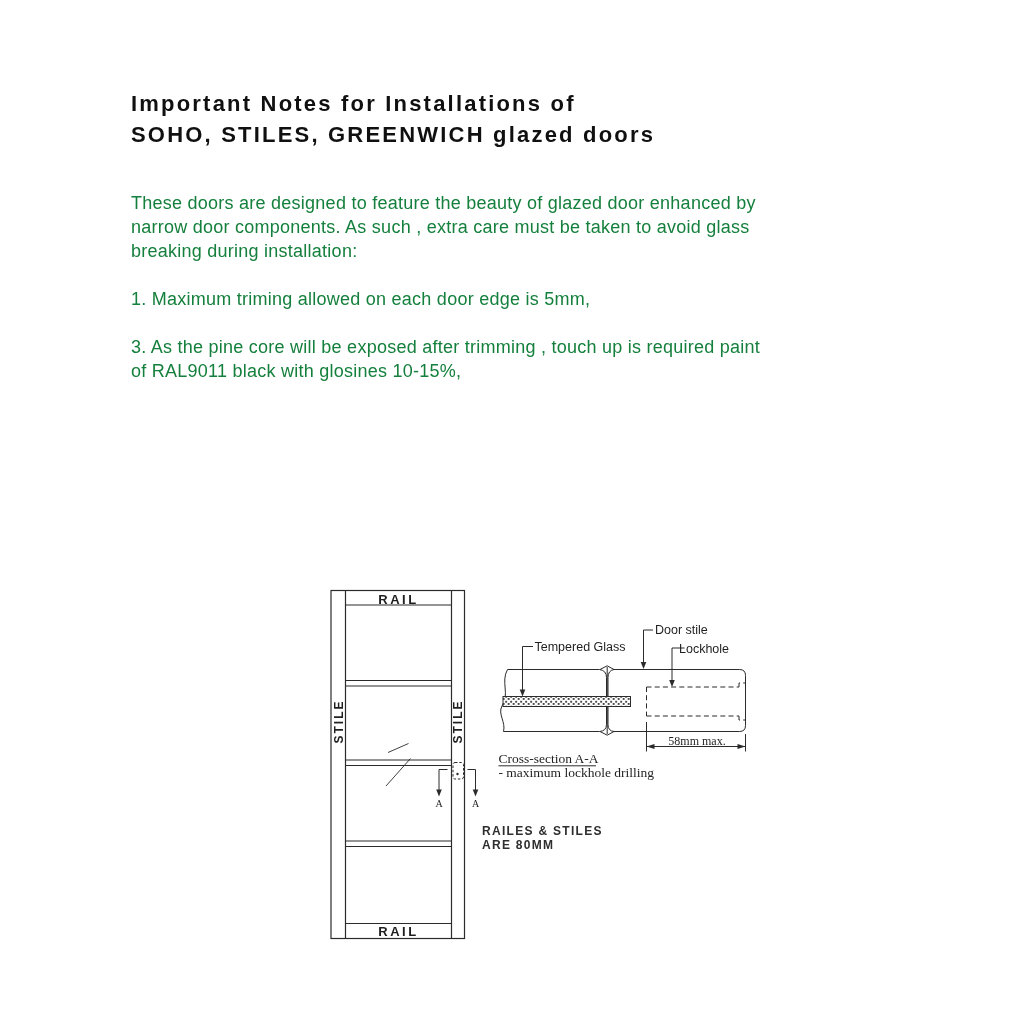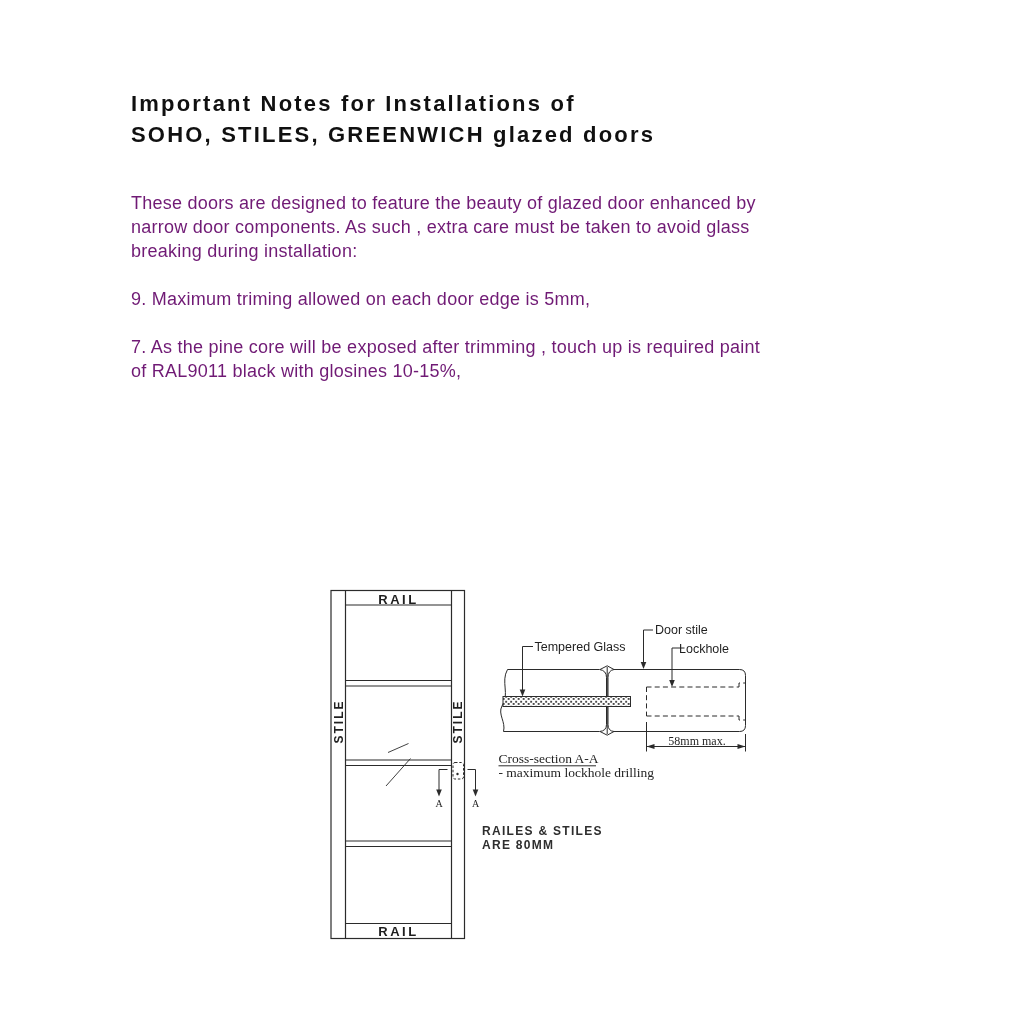--- a/index.html
+++ b/index.html
@@ -24,21 +24,21 @@
     letter-spacing:2.2px;
     color:#101010;
     white-space:pre-line;
   }
   .doc p{
     margin:0 0 24px 0;
     font-size:18px;
     line-height:24px;
     letter-spacing:0.25px;
     font-weight:400;
-    color:#701a75;
+    color:#15803d;
     white-space:pre-line;
   }
   .diagram-svg{
     position:absolute;
     left:300px; top:570px;
   }
   .note{
     position:absolute;
     left:482px; top:825px;
     font-size:12px;
@@ -54,22 +54,22 @@
 </style>
 </head>
 <body>
 
 <div class="doc">
   <h1>Important Notes for Installations of
 SOHO, STILES, GREENWICH glazed doors</h1>
   <p>These doors are designed to feature the beauty of glazed door enhanced by
 narrow door components. As such , extra care must be taken to avoid glass
 breaking during installation:</p>
-  <p>9. Maximum triming allowed on each door edge is 5mm,</p>
-  <p>7. As the pine core will be exposed after trimming , touch up is required paint
+  <p>1. Maximum triming allowed on each door edge is 5mm,</p>
+  <p>3. As the pine core will be exposed after trimming , touch up is required paint
 of RAL9011 black with glosines 10-15%,</p>
 </div>
 
 <svg class="diagram-svg" width="490" height="400" viewBox="300 570 490 400" xmlns="http://www.w3.org/2000/svg">
   <defs>
     <pattern id="glasshatch" width="5" height="5" patternUnits="userSpaceOnUse">
       <rect width="5" height="5" fill="#ffffff"></rect>
       <rect x="0.2" y="0.8" width="1.9" height="1.9" fill="#4a4a4a"></rect>
       <rect x="2.7" y="3.0" width="1.9" height="1.9" fill="#4a4a4a"></rect>
     </pattern>

